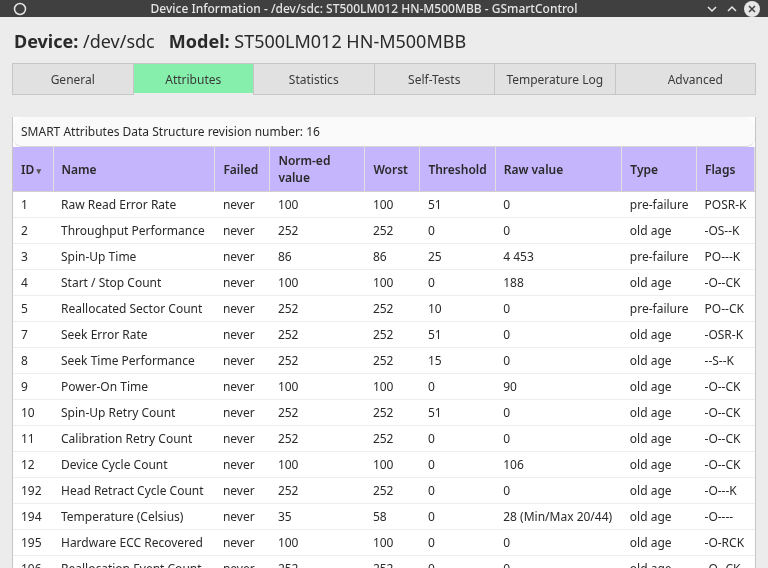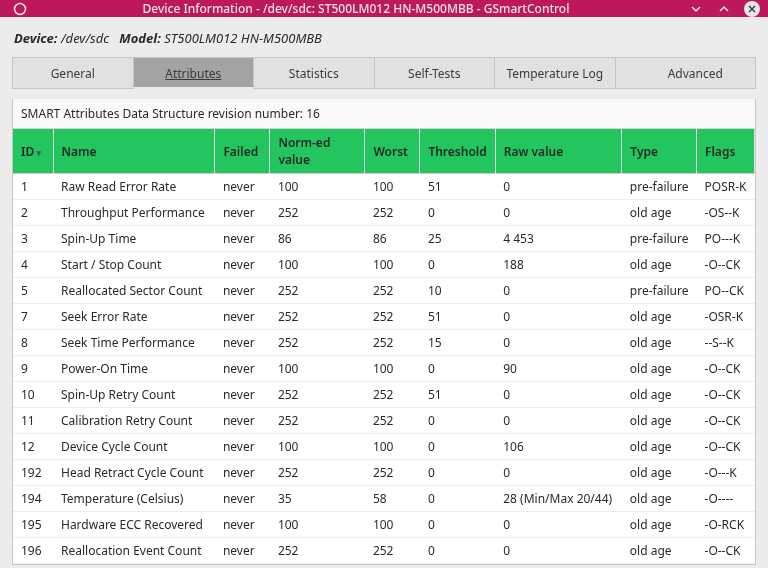--- a/index.html
+++ b/index.html
@@ -8,57 +8,56 @@
     font-family: "Noto Sans", "Segoe UI", Arial, sans-serif;
     font-size: 12px;
     background: #f0f0f0;
     color: #2a2a2a;
     width: 768px;
     height: 568px;
     overflow: hidden;
     display:flex; flex-direction:column;
   }
   .titlebar {
-    background: #be185d;
+    background: #404040;
     color: #e6e6e6;
     height: 26px;
     display:flex; align-items:center;
     padding: 0 8px;
     font-size: 12px;
-    gap:8px;
   }
   .titlebar .title-area { flex:1; text-align:center; font-weight:500; }
   .titlebar .win-btn { width:16px; height:16px; display:inline-flex; align-items:center; justify-content:center; margin-left:4px; cursor:pointer; }
   .win-close-circle { width:16px; height:16px; border-radius:50%; background:#e6e6e6; color:#3c3f41; display:flex; align-items:center; justify-content:center; }
   .client {
     flex:1; background:#ececec; padding:10px 12px 12px 12px; display:flex; flex-direction:column; gap:6px;
   }
-  .dev-line { font-size:13px; padding:2px 0 4px 2px;font-style:italic; }
+  .dev-line { font-size:18px; padding:2px 0 4px 2px; }
   .dev-line b { font-weight:700; }
   .tabs {
-    display:flex; border-bottom:1px solid #c6c6c6; margin-bottom:4px;
+    display:flex; border-bottom:1px solid #c6c6c6; margin-bottom:16px;
   }
   .tab {
     flex:1; text-align:center; padding:7px 0 6px 0; font-size:12px;
     background:#e1e1e1; border:1px solid #c6c6c6; border-bottom:none;
     border-right:none; color:#3a3a3a; cursor:pointer;
   }
   .tab:last-child { border-right:1px solid #c6c6c6;padding-left:20px; }
-  .tab.active { background:#a3a3a3; position:relative;text-decoration:underline; }
+  .tab.active { background:#86efac; position:relative; }
   .tab.active::after { content:""; position:absolute; left:0; right:0; bottom:-1px; height:2px; background:#ececec; }
   .grid-wrap {
     border:1px solid #c6c6c6; border-top:none; background:#fff; flex:1 1 auto; min-height:0; display:flex; flex-direction:column;
   }
   .revision {
-    padding:6px 8px; font-size:12px; color:#2a2a2a; background:#fafafa; border-bottom:1px solid #d6d6d6;
+    padding:6px 8px; font-size:12px; color:#2a2a2a; background:#fafafa; border-bottom:1px solid #d6d6d6;border-radius:9px;
   }
   .scroll { overflow:auto; flex:1; }
   table { border-collapse:collapse; width:100%; font-size:12px; }
   thead th {
-    position:sticky; top:0; background:#22c55e; border-bottom:1px solid #d0d0d0;
+    position:sticky; top:0; background:#c4b5fd; border-bottom:1px solid #d0d0d0;
     text-align:left; font-weight:600; padding:5px 8px;
     border-right:1px solid #e0e0e0;
   }
   tbody td {
     padding:4px 8px; border-bottom:1px solid #eee; white-space:nowrap;
   }
   .col-id    { width:40px; }
   .col-fail  { width:55px; }
   .col-norm  { width:95px;margin-top:48px; }
   .col-worst { width:55px; }

